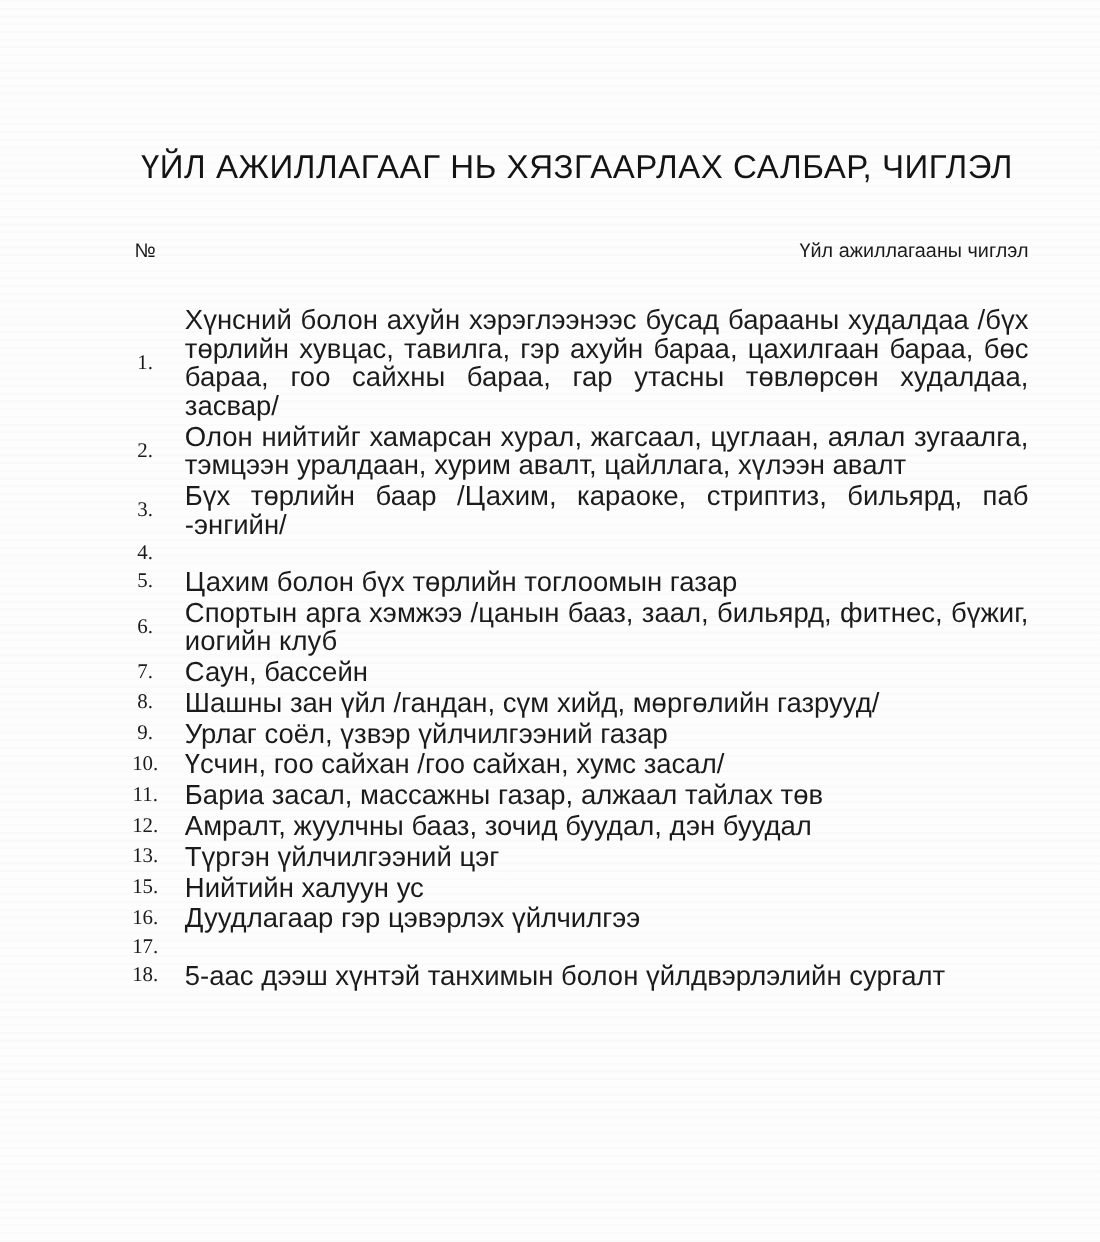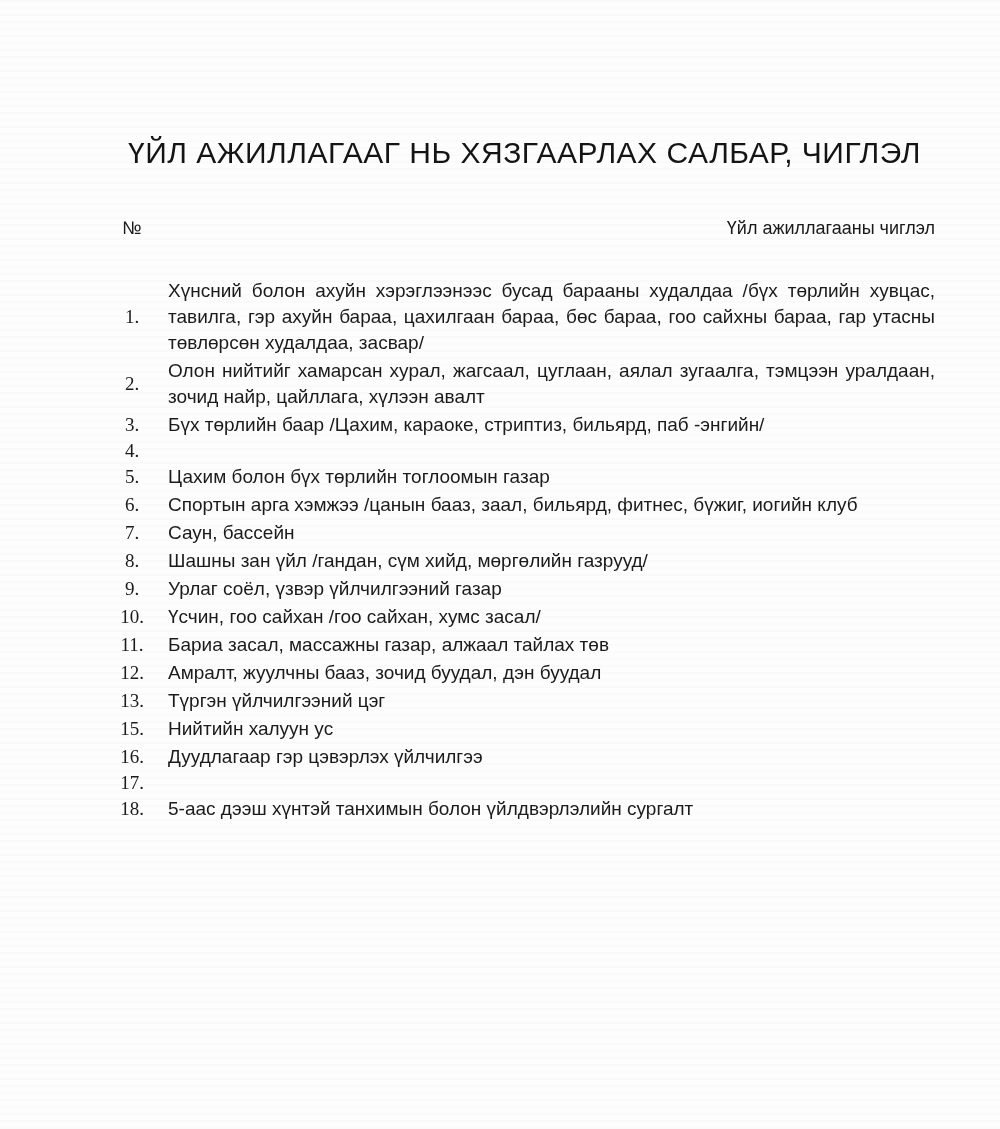--- a/index.html
+++ b/index.html
@@ -56,21 +56,21 @@
   .row .num-cell {
     flex: 0 0 36px;
     text-align: center;
     font-family: "Liberation Serif", serif;
     font-size: 19px;
     color: #1b1b1b;
   }
   .row .txt-cell {
     flex: 1;
     margin-left: 18px;
-    font-size: 19px;
+    font-size: 25px;
     line-height: 26px;
     text-align: justify;
     color: #1b1b1b;
   }
 </style>
 </head>
 <body>
 
 <div class="page">
 
@@ -84,21 +84,21 @@
     </div>
 
     <div class="tbody" id="rows">
   <div class="row">
     <div class="num-cell">1.</div>
     <div class="txt-cell">Хүнсний болон ахуйн хэрэглээнээс бусад барааны худалдаа /бүх төрлийн хувцас, тавилга, гэр ахуйн бараа, цахилгаан бараа, бөс бараа, гоо сайхны бараа, гар утасны төвлөрсөн худалдаа, засвар/</div>
   </div>
 
   <div class="row">
     <div class="num-cell">2.</div>
-    <div class="txt-cell">Олон нийтийг хамарсан хурал, жагсаал, цуглаан, аялал зугаалга, тэмцээн уралдаан, зочид найр, цайллага, хүлээн авалт</div>
+    <div class="txt-cell">Олон нийтийг хамарсан хурал, жагсаал, цуглаан, аялал зугаалга, тэмцээн уралдаан, хурим авалт, цайллага, хүлээн авалт</div>
   </div>
 
   <div class="row">
     <div class="num-cell">3.</div>
     <div class="txt-cell">Бүх төрлийн баар /Цахим, караоке, стриптиз, бильярд, паб -энгийн/</div>
   </div>
 
   <div class="row">
     <div class="num-cell">4.</div>
   </div>

